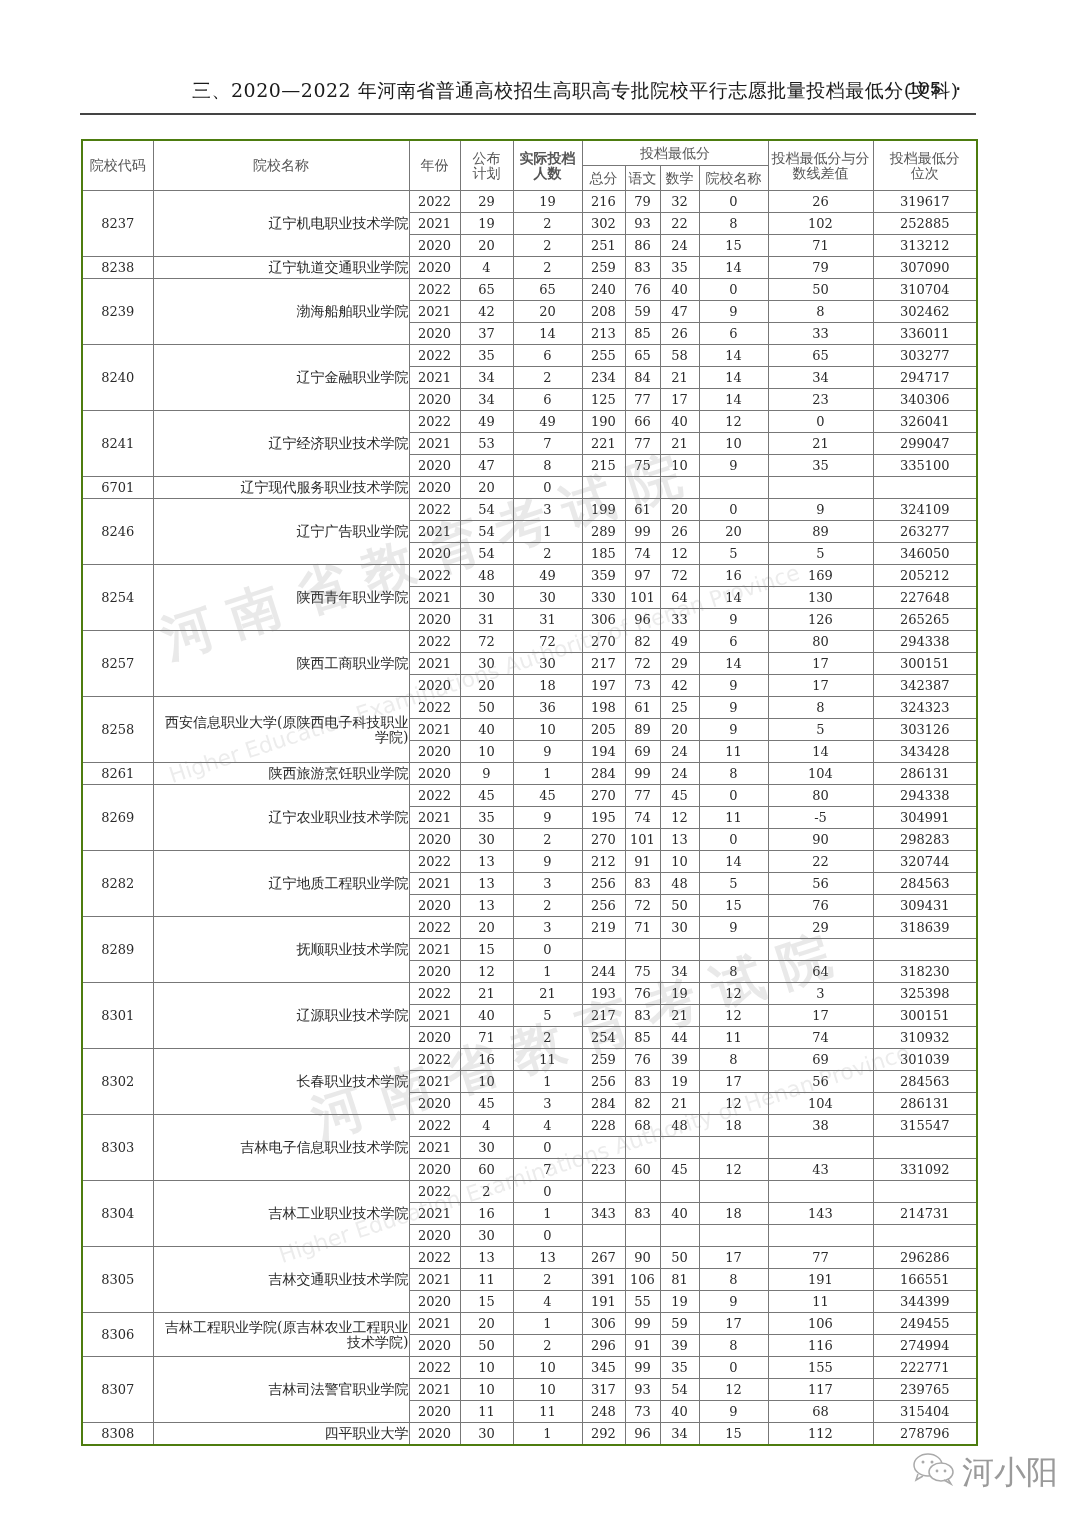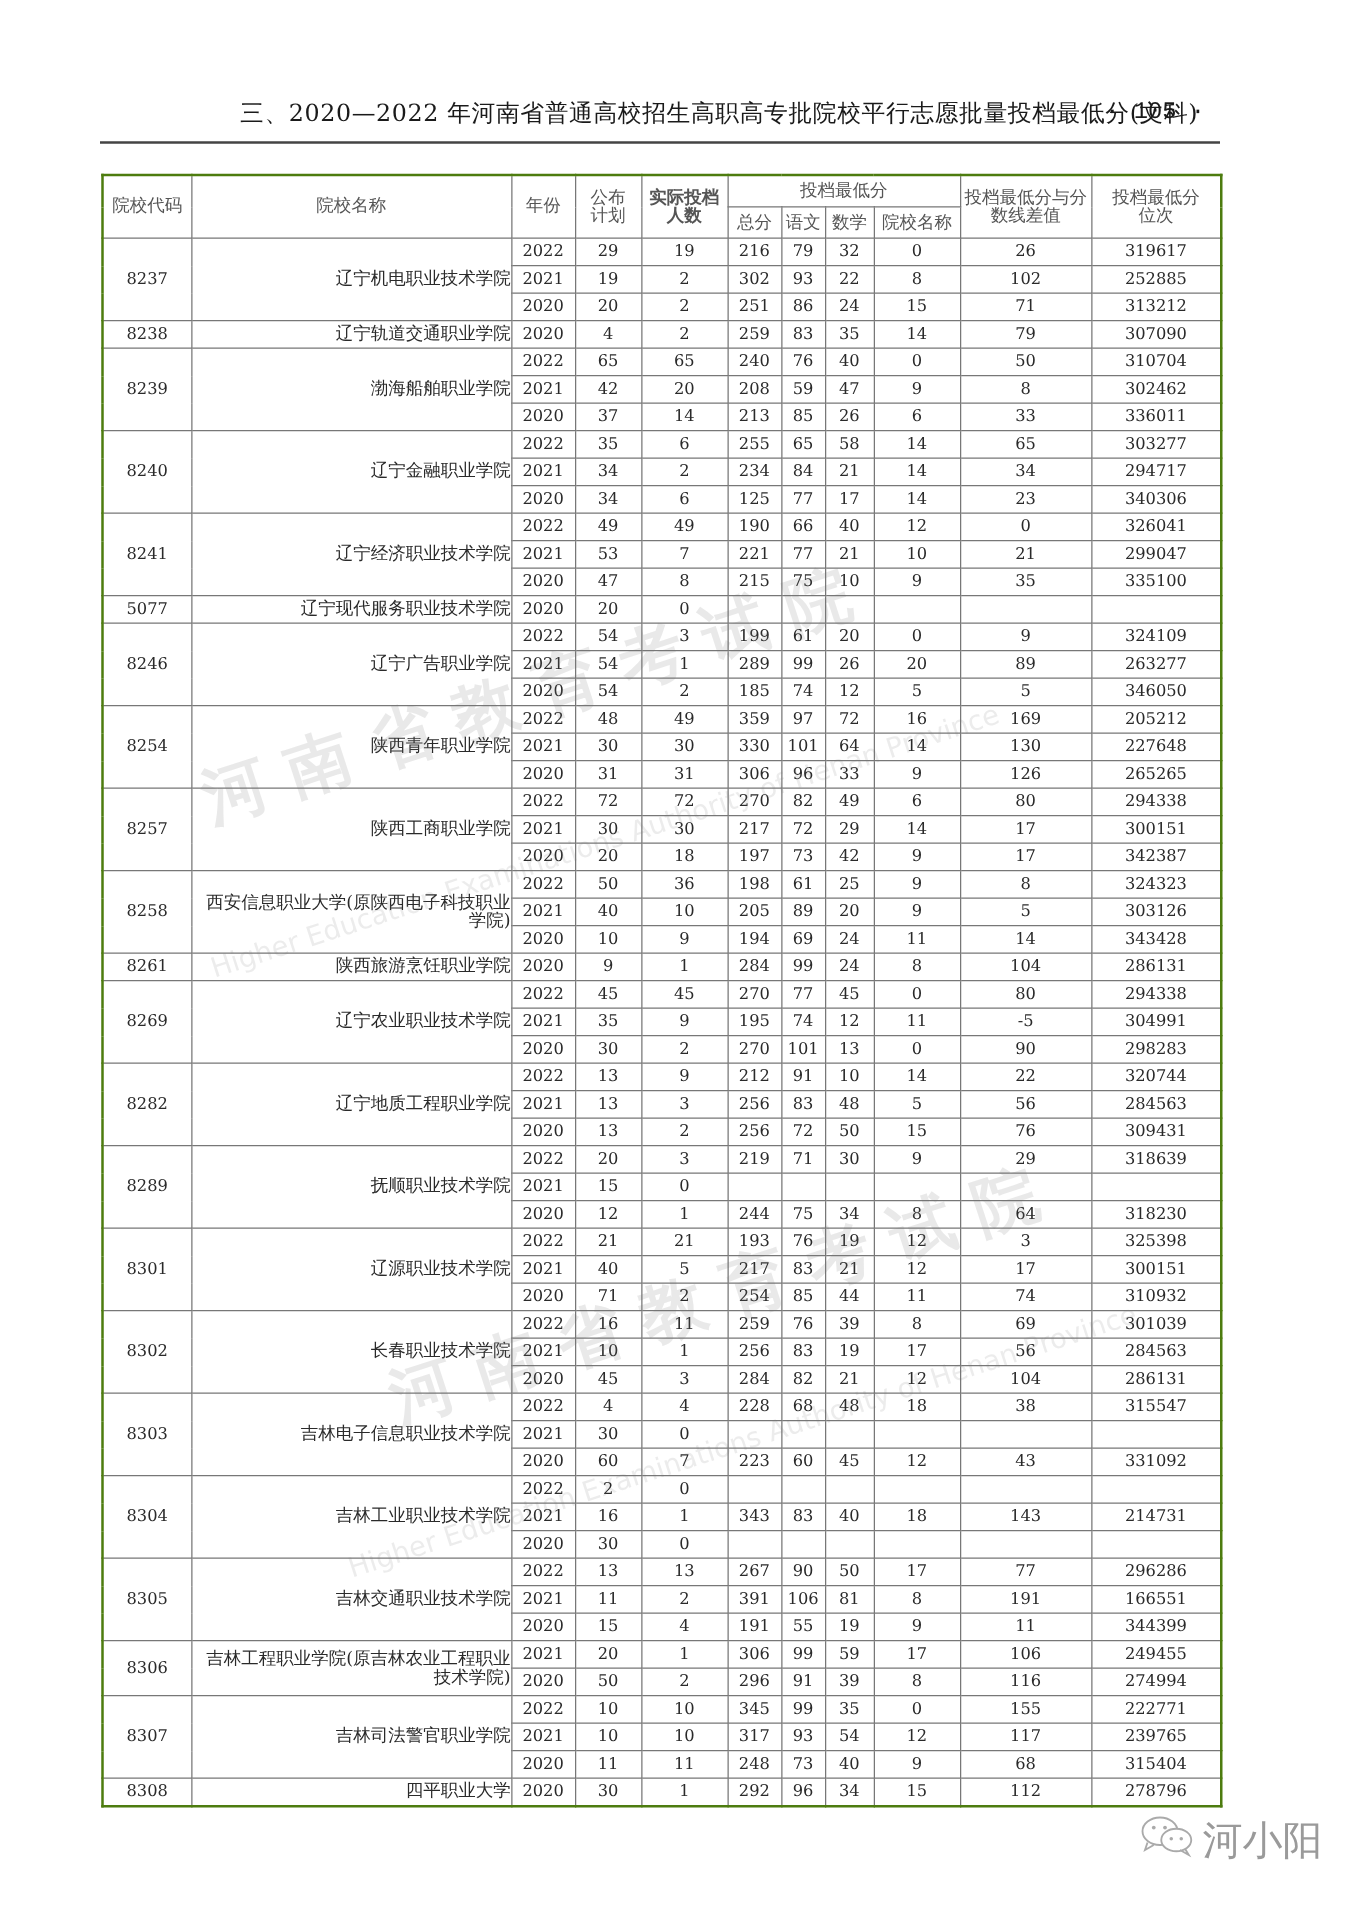--- a/index.html
+++ b/index.html
@@ -233,21 +233,21 @@
         <td>47</td>
         <td>8</td>
         <td>215</td>
         <td>75</td>
         <td>10</td>
         <td>9</td>
         <td>35</td>
         <td>335100</td>
       </tr>
       <tr>
-        <td class="code" rowspan="1">5077</td>
+        <td class="code" rowspan="1">6701</td>
         <td class="name" rowspan="1">辽宁现代服务职业技术学院</td>
         <td>2020</td>
         <td>20</td>
         <td>0</td>
         <td></td>
         <td></td>
         <td></td>
         <td></td>
         <td></td>
         <td></td>

